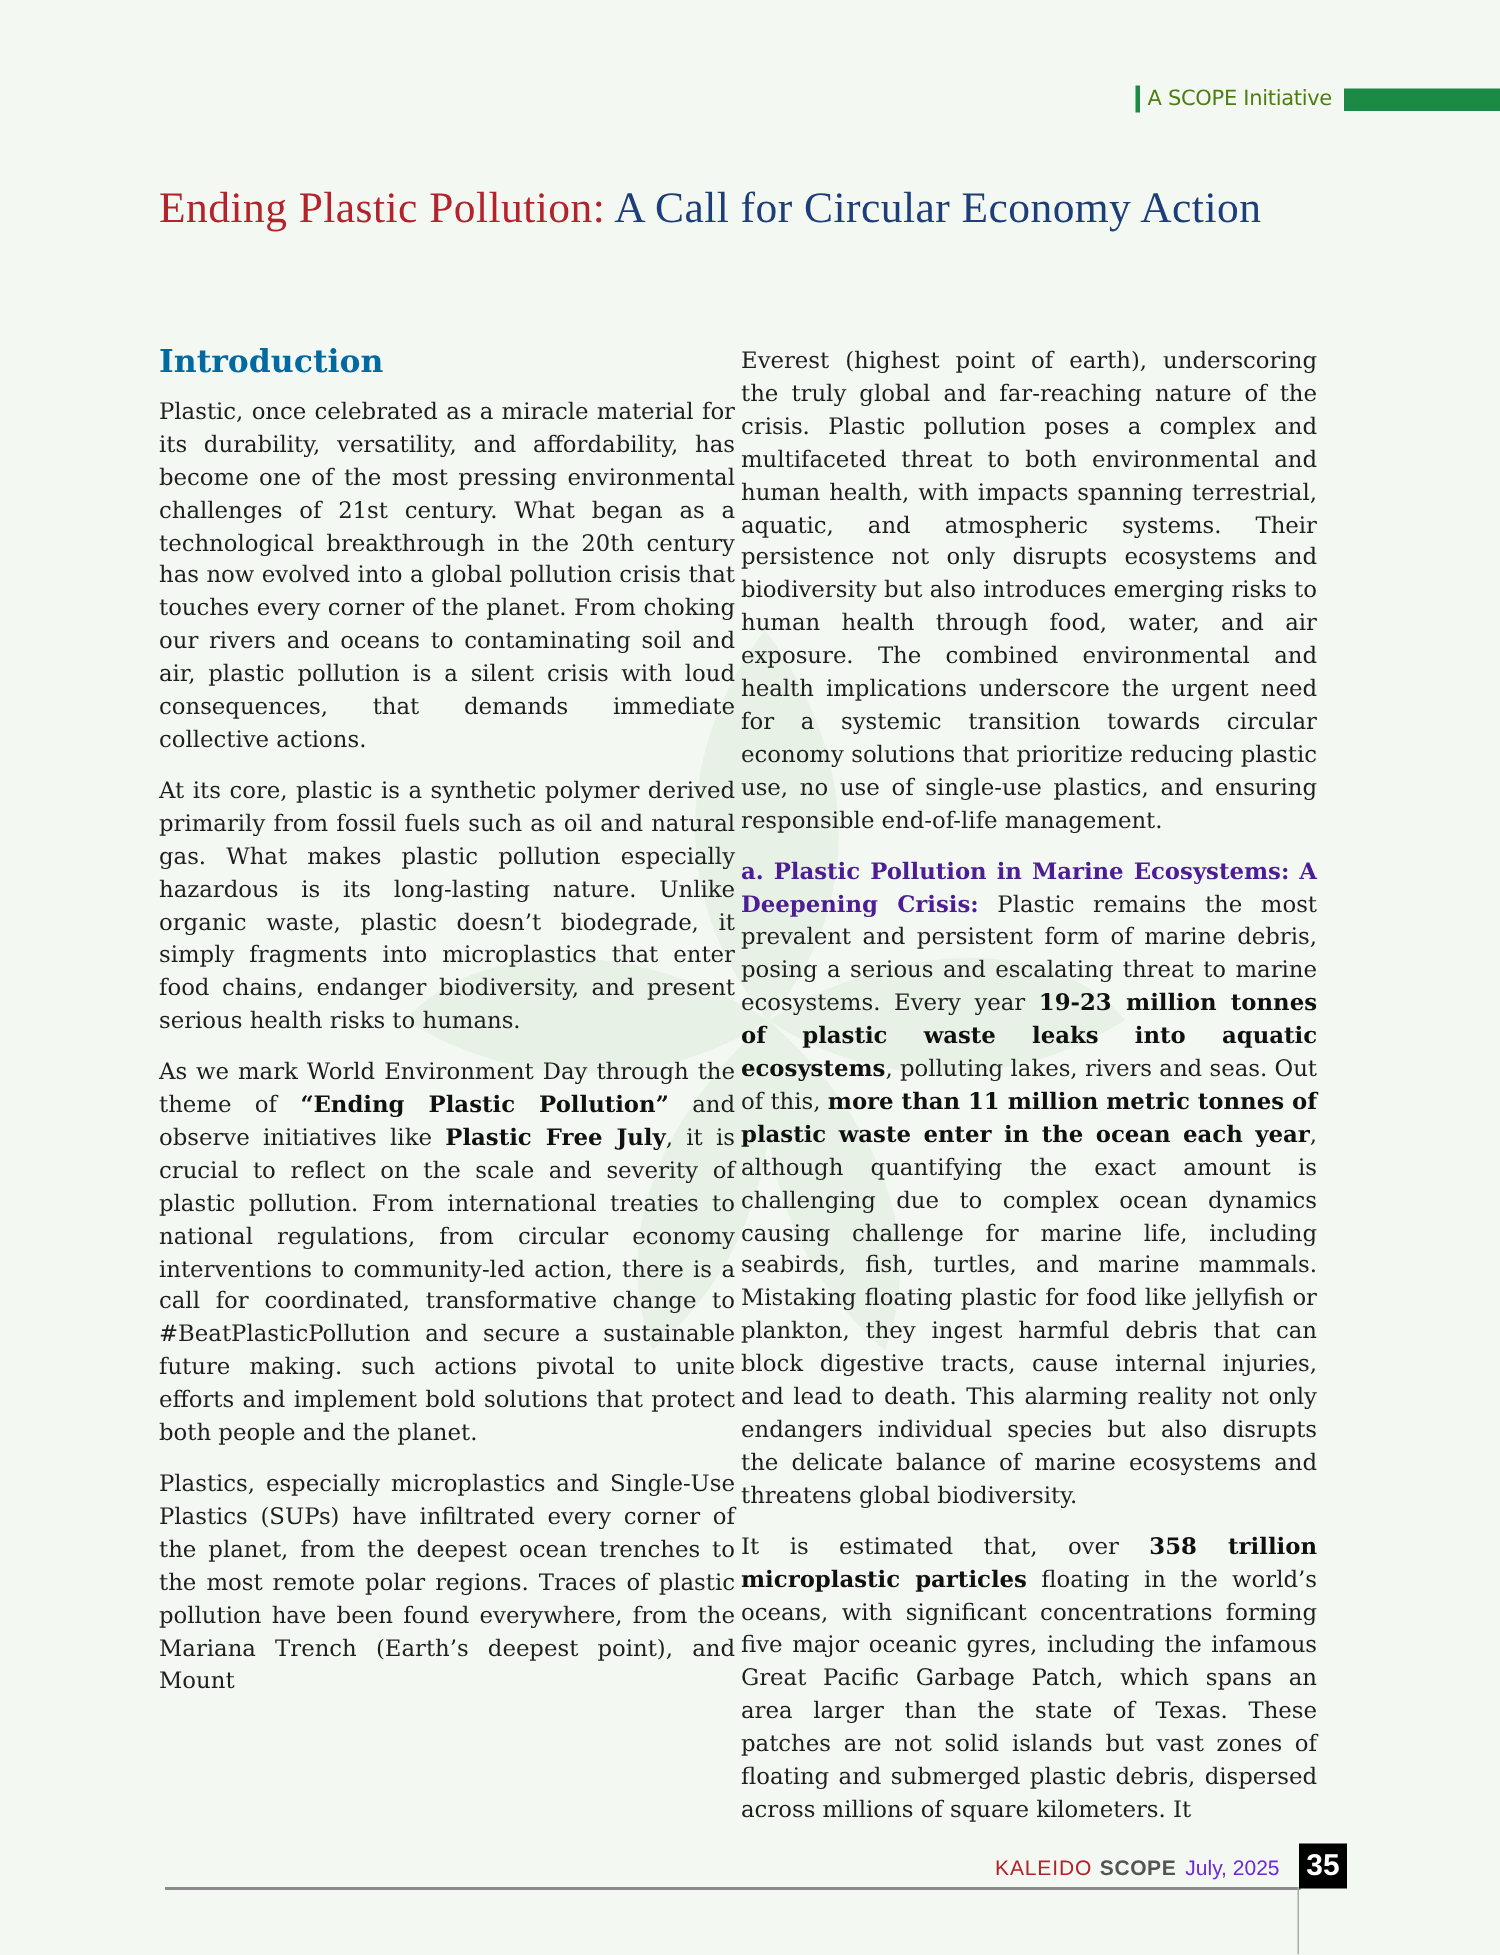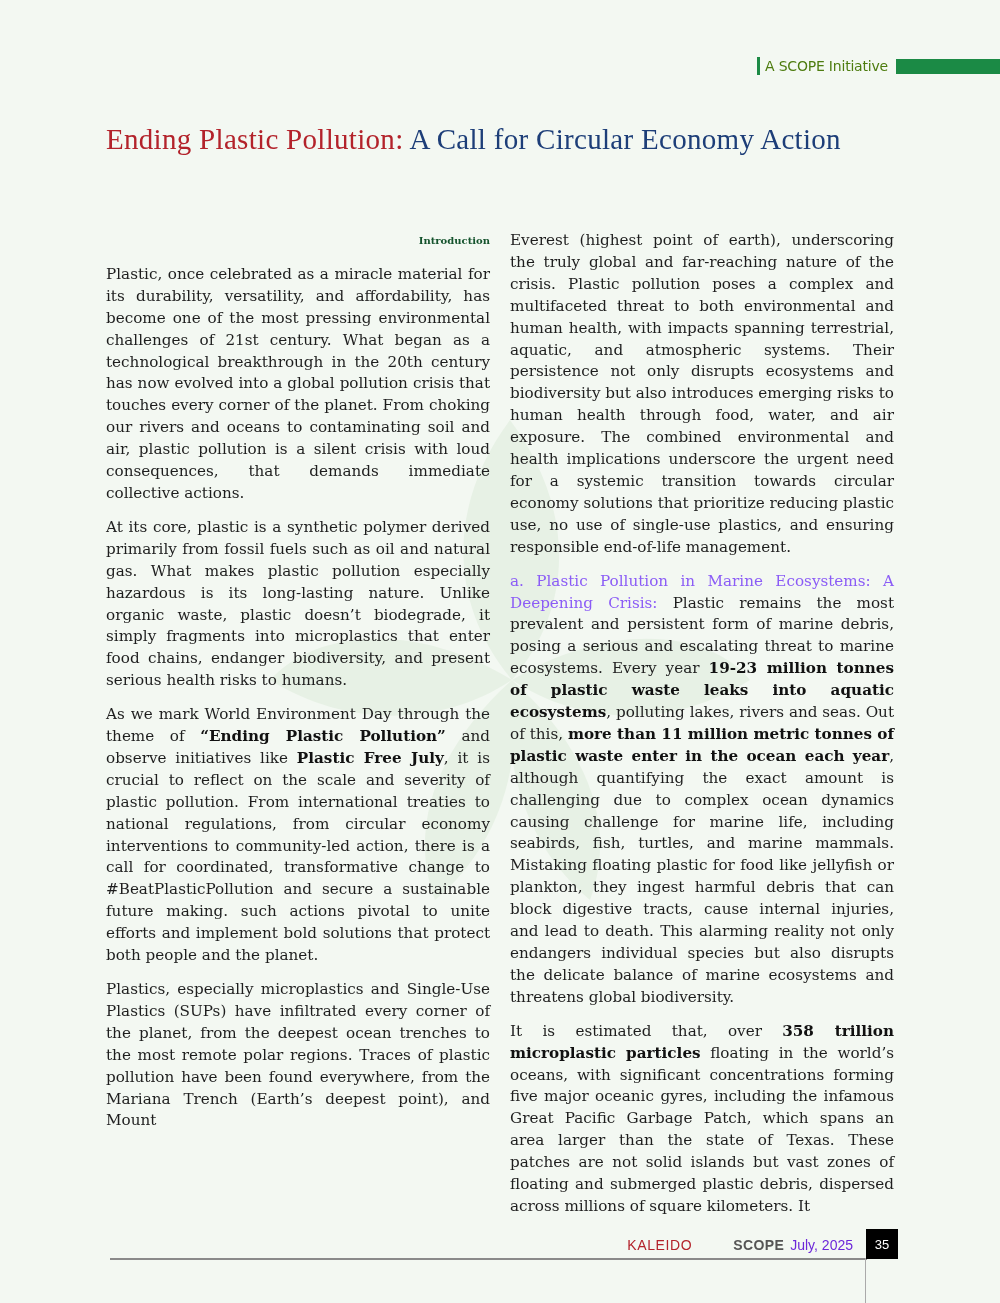--- a/index.html
+++ b/index.html
@@ -27,40 +27,40 @@
       position: absolute; left: 106px; top: 122px; width: 800px; margin: 0;
       font-family: Liberation Serif, serif; font-weight: normal;
       font-size: 29px; line-height: 34px; letter-spacing: 0.3px; color: #1d3e78;
     }
     h1.title .red { color: #b3232b; }
     .col {
       position: absolute; top: 230px; width: 384px;
       font-size: 15.2px; line-height: 21.9px; text-align: justify;
     }
     .col.left { left: 106px; }
-    .col.right { left: 510px; }
+    .col.right { left: 494px; }
     .col p { margin: 0 0 12px 0; }
     .col h2 {
-      margin: 0 0 12px 0; font-size: 10px; line-height: 21.9px; color: #14532d; font-weight: bold;
-      text-align: right;
+      margin: 0 0 12px 0; font-size: 21px; line-height: 21.9px; color: #0369a1; font-weight: bold;
+      text-align: left;
     }
     .col b { font-weight: bold; color: #111; }
-    .col .sub { color: #8b5cf6; font-weight: normal; }
+    .col .sub { color: #4c1d95; font-weight: bold; }
     .footer-line { position: absolute; left: 110px; top: 1258px; width: 757px; height: 2px; background: #8a8a8a; }
     .footer-vline { position: absolute; left: 865px; top: 1258px; width: 1px; height: 45px; background: #aaa; }
     .footer {
       position: absolute; top: 1237px; right: 147px; display: flex; align-items: flex-start;
       font-family: "Liberation Sans", sans-serif; font-size: 14px;
     }
     .footer .kaleido { color: #b3232b; letter-spacing: 0.6px; margin-right: 5px; }
-    .footer .scope { color: #555; font-weight: bold; letter-spacing: 0.4px; margin-right: 6px; margin-left: 36px; }
+    .footer .scope { color: #555; font-weight: bold; letter-spacing: 0.4px; margin-right: 6px; }
     .footer .date { color: #6d28d9; }
     .page-num {
       position: absolute; left: 866px; top: 1229px; width: 32px; height: 30px; background: #000;
-      color: #fff; font-family: "Liberation Sans", sans-serif; font-weight: normal; font-size: 13px;
+      color: #fff; font-family: "Liberation Sans", sans-serif; font-weight: bold; font-size: 20px;
       display: flex; align-items: center; justify-content: center;
     }
   </style>
 </head>
 <body>
 
 <svg class="watermark" viewBox="0 0 520 560">
   <g fill="#dcebd9">
     <path d="M260 40 C 320 120, 330 220, 262 300 C 195 220, 200 120, 260 40 Z"></path>
     <path d="M262 300 C 360 240, 460 250, 500 300 C 420 350, 330 345, 262 300 Z"></path>

